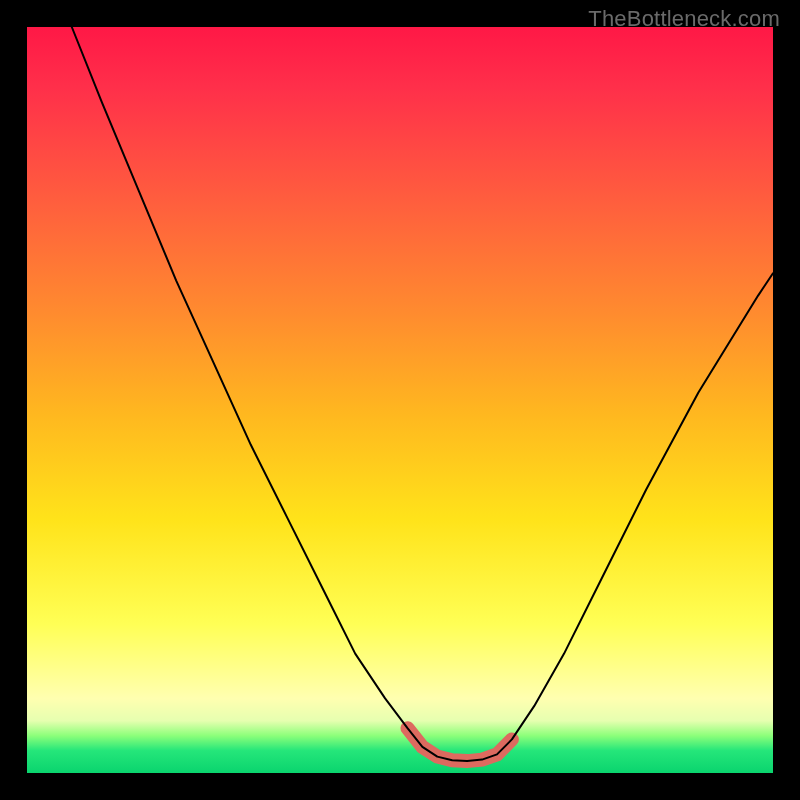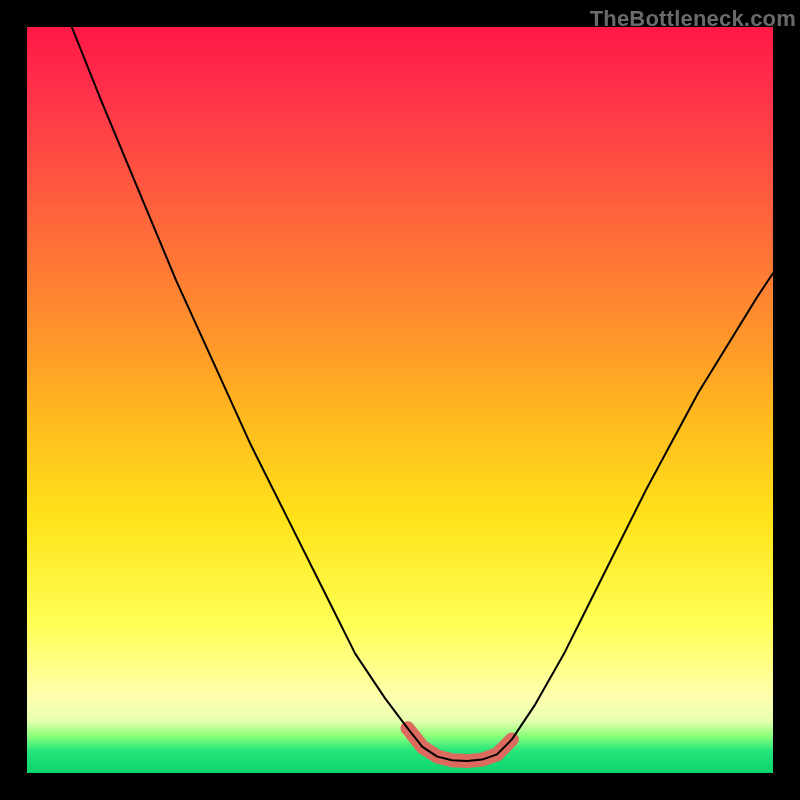--- a/index.html
+++ b/index.html
@@ -13,24 +13,24 @@
   }
   .outer {
     position: relative;
     width: 800px;
     height: 800px;
     background: #000;
   }
   .watermark {
     position: absolute;
     top: 6px;
-    right: 4px;
+    right: 20px;
     color: #6a6a6a;
     font-size: 22px;
-    font-weight: 700;
+    font-weight: 400;
     letter-spacing: 0.2px;
     user-select: none;
   }
   .plot-area {
     position: absolute;
     left: 27px;
     top: 27px;
     width: 746px;
     height: 746px;
     

